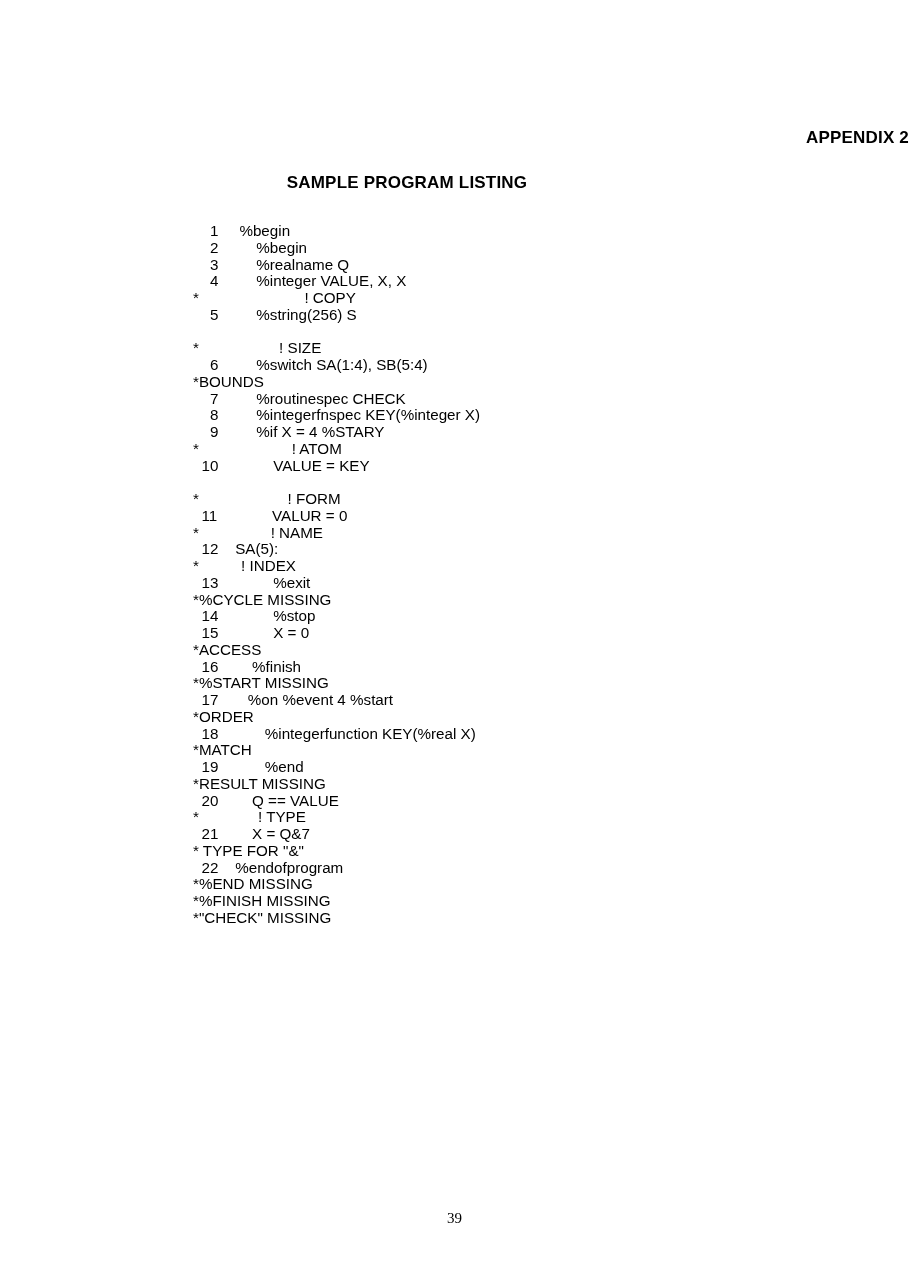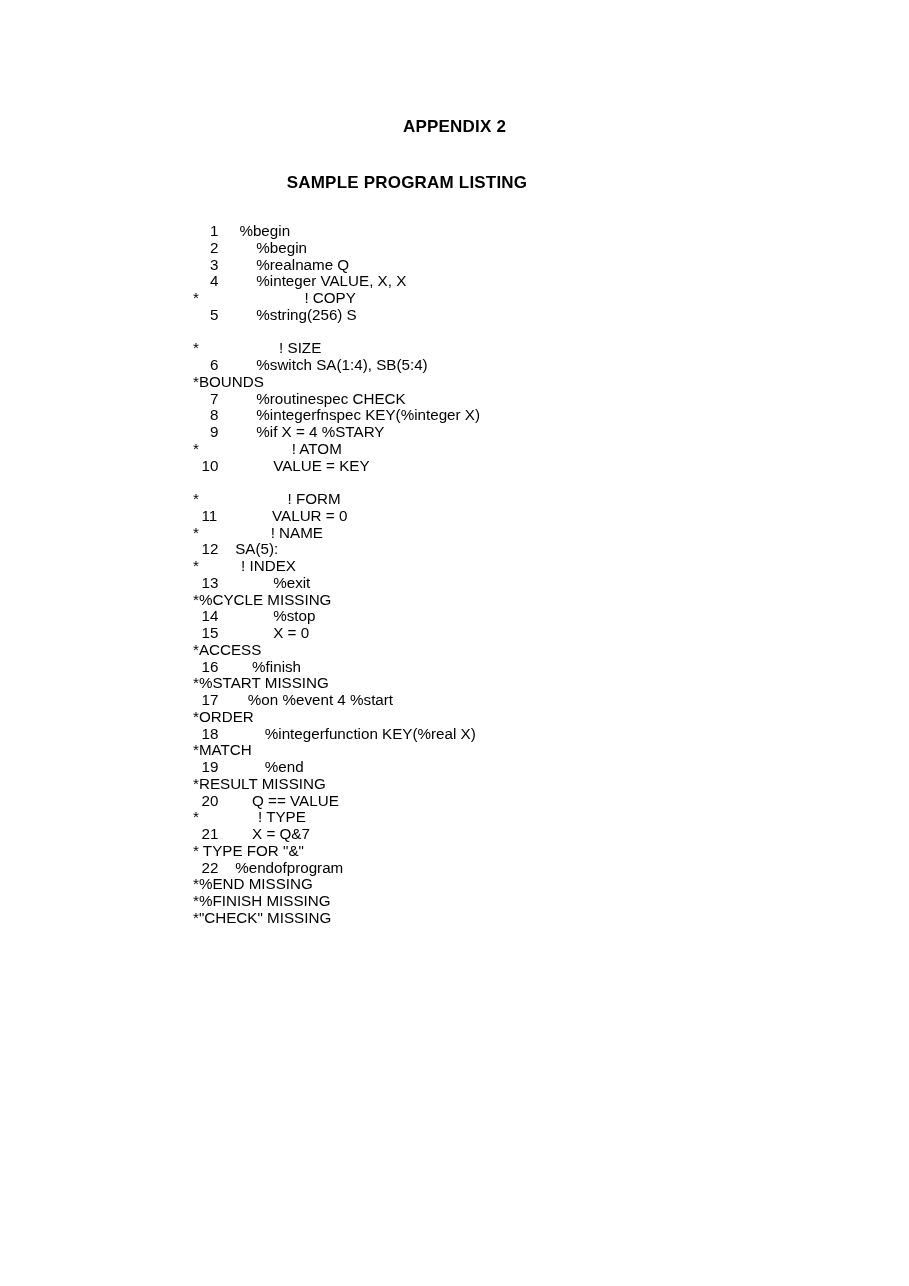--- a/index.html
+++ b/index.html
@@ -14,24 +14,24 @@
     font-family: "Liberation Serif", serif;
     color: #000000;
     overflow: hidden;
   }
   .page {
     position: absolute;
     inset: 0;
   }
   .doc-title {
     position: absolute;
-    top: 117px;
+    top: 128px;
     left: 0;
     width: 909px;
-    text-align: center;
+    text-align: right;
     font-family: "Liberation Sans", sans-serif;
     font-weight: bold;
     font-size: 17px;
     letter-spacing: 0.2px;
   }
   .doc-subtitle {
     position: absolute;
     top: 173px;
     left: 0;
     width: 814px;
@@ -70,14 +70,15 @@
 <body>
 
 <div class="page">
 
   <div class="doc-title">APPENDIX 2</div>
 
   <div class="doc-subtitle">SAMPLE PROGRAM LISTING</div>
 
   <pre class="listing" id="listing"><div class="line">    1     %begin</div><div class="line">    2         %begin</div><div class="line">    3         %realname Q</div><div class="line">    4         %integer VALUE, X, X</div><div class="line">*                         ! COPY</div><div class="line">    5         %string(256) S</div><div class="line"></div><div class="line">*                   ! SIZE</div><div class="line">    6         %switch SA(1:4), SB(5:4)</div><div class="line">*BOUNDS</div><div class="line">    7         %routinespec CHECK</div><div class="line">    8         %integerfnspec KEY(%integer X)</div><div class="line">    9         %if X = 4 %STARY</div><div class="line">*                      ! ATOM</div><div class="line">  10             VALUE = KEY</div><div class="line"></div><div class="line">*                     ! FORM</div><div class="line">  11             VALUR = 0</div><div class="line">*                 ! NAME</div><div class="line">  12    SA(5):</div><div class="line">*          ! INDEX</div><div class="line">  13             %exit</div><div class="line">*%CYCLE MISSING</div><div class="line">  14             %stop</div><div class="line">  15             X = 0</div><div class="line">*ACCESS</div><div class="line">  16        %finish</div><div class="line">*%START MISSING</div><div class="line">  17       %on %event 4 %start</div><div class="line">*ORDER</div><div class="line">  18           %integerfunction KEY(%real X)</div><div class="line">*MATCH</div><div class="line">  19           %end</div><div class="line">*RESULT MISSING</div><div class="line">  20        Q == VALUE</div><div class="line">*              ! TYPE</div><div class="line">  21        X = Q&amp;7</div><div class="line">* TYPE FOR "&amp;"</div><div class="line">  22    %endofprogram</div><div class="line">*%END MISSING</div><div class="line">*%FINISH MISSING</div><div class="line">*"CHECK" MISSING</div></pre>
 
+  <div class="page-number">39</div>
 
 </div>
 
 </body></html>

